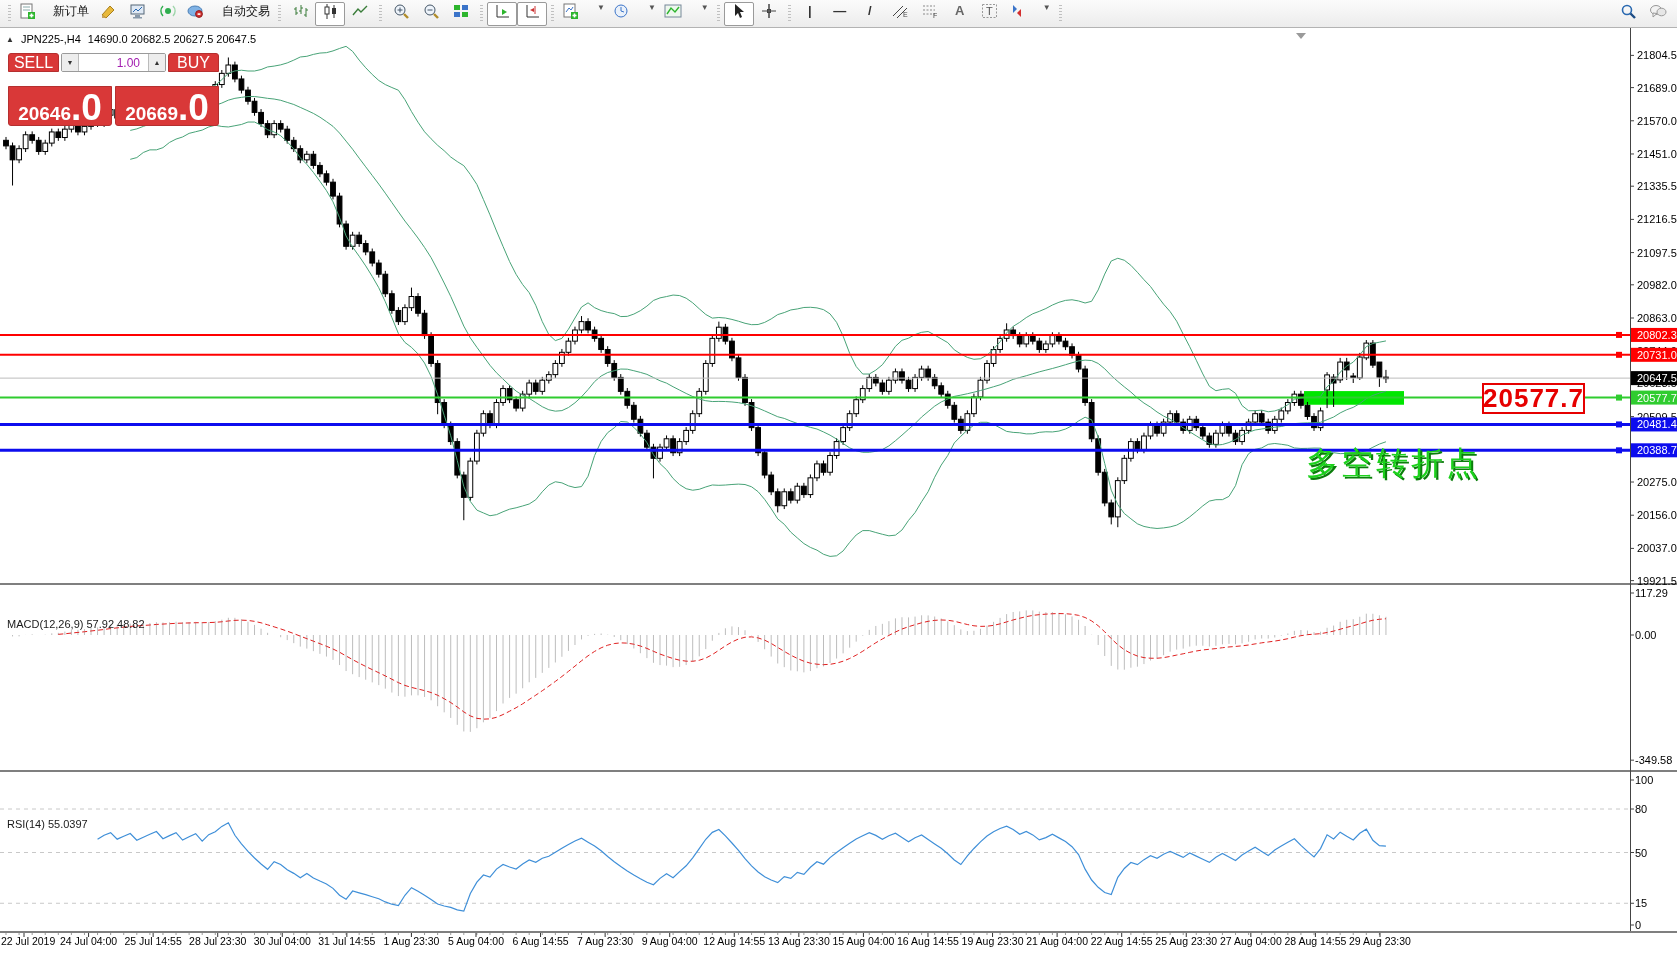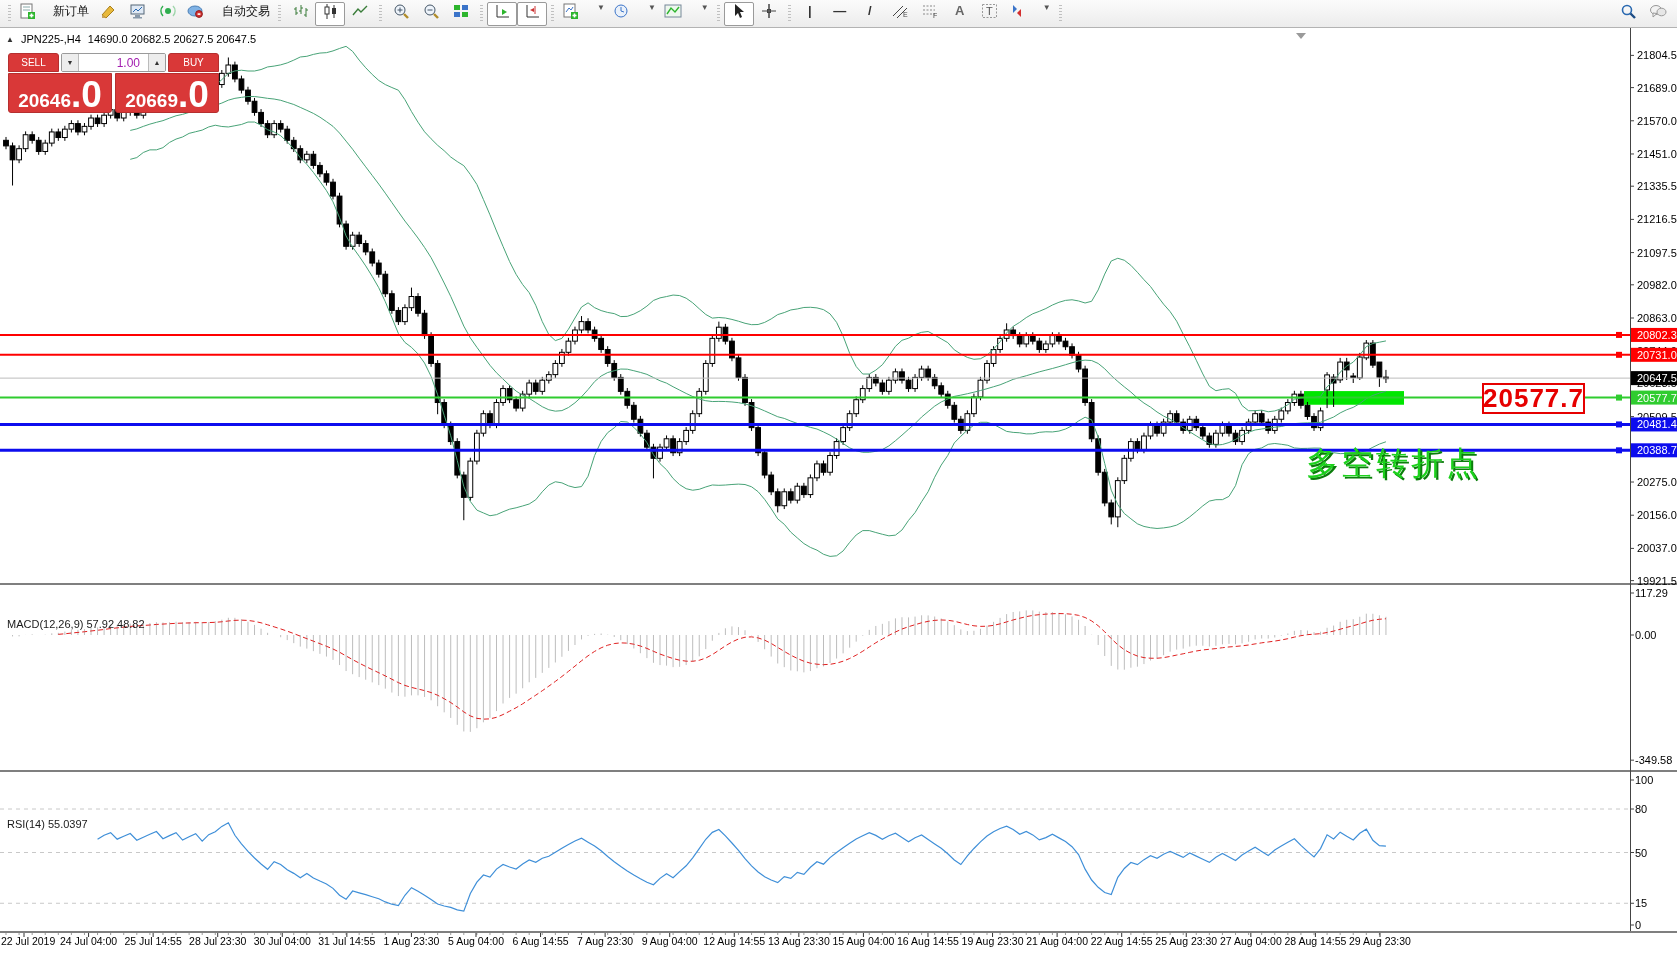--- a/index.html
+++ b/index.html
@@ -21,28 +21,28 @@
   
   #chart-root{position:absolute;left:0;top:28px;width:1677px;height:925px;background:#fff}
   #cv{position:absolute;left:0;top:0;z-index:1}
   .title{position:absolute;left:6px;top:5px;z-index:6;font-size:11px;color:#000;
          display:flex;gap:7px;align-items:center}
   .title .tri{font-size:8px;color:#333}
   .title b{font-weight:normal}
   
   .panel{position:absolute;left:8px;top:25px;width:211px;z-index:7;font-family:"Liberation Sans",sans-serif}
   .prow1{display:flex;height:19px;gap:2px}
-  .btn-sell,.btn-buy{flex:0 0 51px;background:#d93838;color:#fff;font-size:10px;display:flex;
+  .btn-sell,.btn-buy{flex:0 0 51px;background:#d93838;color:#fff;font-size:16px;display:flex;
         align-items:center;justify-content:center;border-radius:3px 3px 0 0;border:1px solid #b52f2f;box-sizing:border-box}
   .stepper{flex:1;display:flex;border:1px solid #9a9a9a;background:#fff;border-radius:2px;overflow:hidden}
   .stepbtn{width:16px;background:#ededed;border-right:1px solid #bbb;display:flex;align-items:center;
         justify-content:center;font-size:7px;color:#333}
   .stepbtn.up{border-right:none;border-left:1px solid #bbb}
   .vol{flex:1;display:flex;align-items:center;justify-content:flex-end;padding-right:8px;font-size:12px;color:#a21caf}
-  .prow2{display:flex;gap:3px;margin-top:1px}
+  .prow2{display:flex;gap:3px;margin-top:14px}
   .pxbox{flex:1;height:40px;background:#d93838;border:1px solid #b52f2f;border-radius:0 0 3px 3px;
         color:#fff;display:flex;align-items:flex-end;justify-content:center;padding-bottom:2px;box-sizing:border-box}
   .pxsm{font-size:19px;font-weight:bold;line-height:1}
   .pxbig{font-size:37px;font-weight:bold;line-height:.8}
   
   .biglabel{position:absolute;left:1482px;top:355px;width:99px;height:27px;border:2px solid #e60000;
         background:#fff;color:#e60000;font-size:26px;font-weight:bold;z-index:6;
         display:flex;align-items:center;justify-content:center;letter-spacing:1px}
   .annot{position:absolute;left:1306px;top:414px;z-index:6;font-size:32px;font-weight:normal;
         color:#1dd11d;text-shadow:2px 2px 0 #0b7d0b;letter-spacing:3px;white-space:nowrap}

